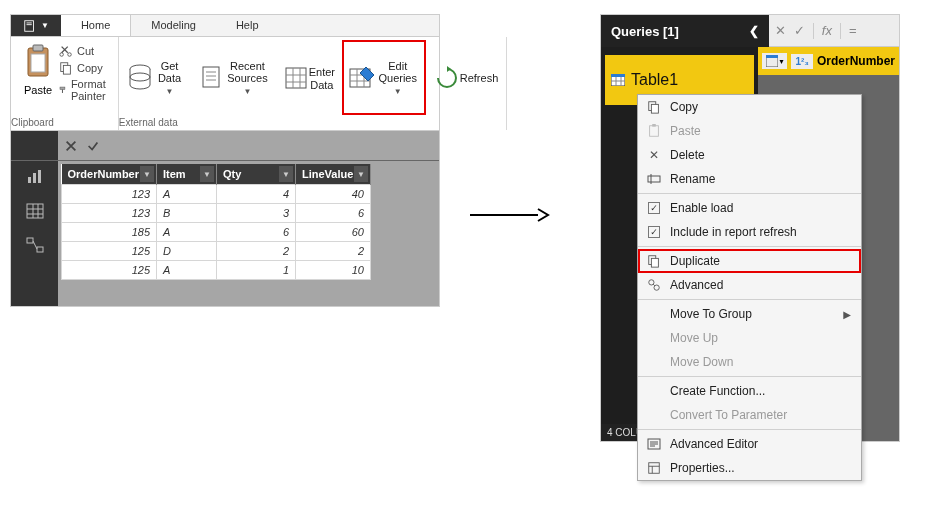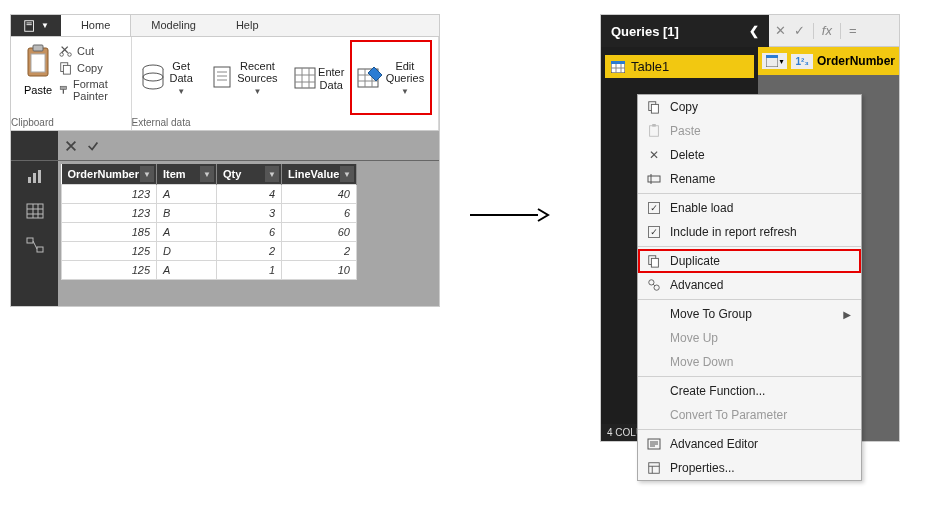--- a/index.html
+++ b/index.html
@@ -51,21 +51,21 @@
   
   .right-window { position: absolute; left: 600px; top: 14px; width: 300px; border: 1px solid #ccc; background: #666; }
   
   .r-top { height: 32px; display: flex; }
   .queries-header { flex: 1; background: #222; color: #fff; display: flex; align-items: center; justify-content: space-between; padding: 0 10px; font-weight: 600; font-size: 13px; gap: 36px; }
   .fx-box { width: 130px; background: #ededed; display: flex; align-items: center; padding: 0 6px; gap: 8px; border-bottom: 1px solid #ccc; color: #888; font-size: 13px; }
   .fx-sep { width: 1px; height: 16px; background: #ccc; }
   
   .r-body { display: flex; min-height: 394px; position: relative; }
   .q-panel { width: 170px; background: #1e1e1e; padding: 8px 4px; }
-  .q-item { display: flex; align-items: center; gap: 6px; background: #F2C811; color: #111; padding: 4px 6px; font-size: 13px; }
+  .q-item { display: flex; align-items: center; gap: 6px; background: #F2C811; color: #111; padding: 16px 6px; font-size: 16px; }
   .col-panel { flex: 1; background: #666; }
   .col-hdr { height: 28px; background: #F2C811; display: flex; align-items: center; padding: 0 4px; gap: 4px; }
   .col-icon-box { background: #ededed; padding: 2px 4px; display: flex; align-items: center; font-size: 10px; }
   .col-name { font-weight: 700; font-size: 12px; }
   .four-col { position: absolute; left: 0; bottom: 0; background: #222; color: #ddd; font-size: 10px; padding: 3px 6px; }
   
   
   .ctx-menu { position: absolute; left: 637px; top: 94px; width: 225px; background: #f5f5f5; border: 1px solid #aaa; box-shadow: 2px 2px 4px rgba(0,0,0,0.2); }
   .ctx-item { display: flex; align-items: center; gap: 8px; padding: 4px 10px 4px 8px; color: #222; font-size: 12px; }
   .ctx-item.disabled { color: #9a9a9a; }
@@ -172,20 +172,29 @@
         <div class="bicon">
             <svg width="28" height="26" viewBox="0 0 28 26">
               <rect x="2" y="4" width="20" height="18" fill="#fff" stroke="#555"></rect>
               <path d="M2 10 h20 M2 16 h20 M9 4 v18 M16 4 v18" stroke="#888"></path>
               <path d="M18 2 L26 10 L20 16 L12 8 Z" fill="#2b7cd3" stroke="#1a5490"></path>
             </svg>
           </div>
         <div class="blbl"><span style="white-space:pre-line">Edit
 Queries</span> <span class="dd-caret">▼</span></div>
       </div>
+      <div class="big-btn">
+        <div class="bicon">
+            <svg width="26" height="26" viewBox="0 0 26 26">
+              <path d="M13 4 A9 9 0 1 1 4 13" fill="none" stroke="#3a8a3a" stroke-width="2"></path>
+              <path d="M13 1 L13 7 L17 4 Z" fill="#3a8a3a"></path>
+            </svg>
+          </div>
+        <div class="blbl">Refresh</div>
+      </div>
       <div class="group-label">External data</div>
     </div>
   </div>
 
   <div class="formula-row">
     <div class="fx-left"></div>
     <div class="fx-area">
       <svg width="14" height="14" viewBox="0 0 16 16">
           <path d="M3 3 L13 13 M13 3 L3 13" stroke="#444" stroke-width="2"></path>
         </svg>
@@ -217,21 +226,21 @@
             <path d="M7 4 L11 12" stroke="#bbb"></path>
           </svg>
         </div>
     </div>
     <div class="grid">
       <table class="datagrid">
         <thead>
             <tr>
           <th style="width:95px"><span>OrderNumber</span><span class="col-dd">▼</span></th>
           <th style="width:60px"><span>Item</span><span class="col-dd">▼</span></th>
-          <th style="width:65px"><span>Qty</span><span class="col-dd">▼</span></th>
+          <th style="width:79px"><span>Qty</span><span class="col-dd">▼</span></th>
           <th style="width:75px"><span>LineValue</span><span class="col-dd">▼</span></th>
         </tr>
           </thead>
         <tbody id="grid-body">
             <tr>
               <td class="num">123</td>
               <td>A</td>
               <td class="num">4</td>
               <td class="num">40</td>
             </tr>

